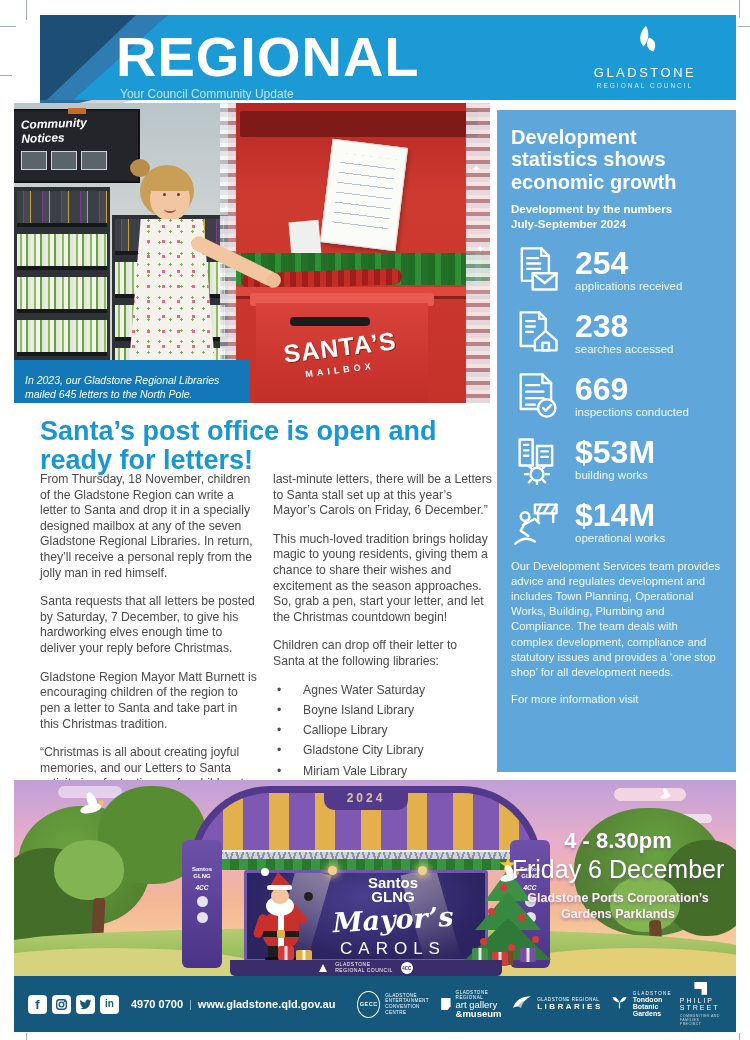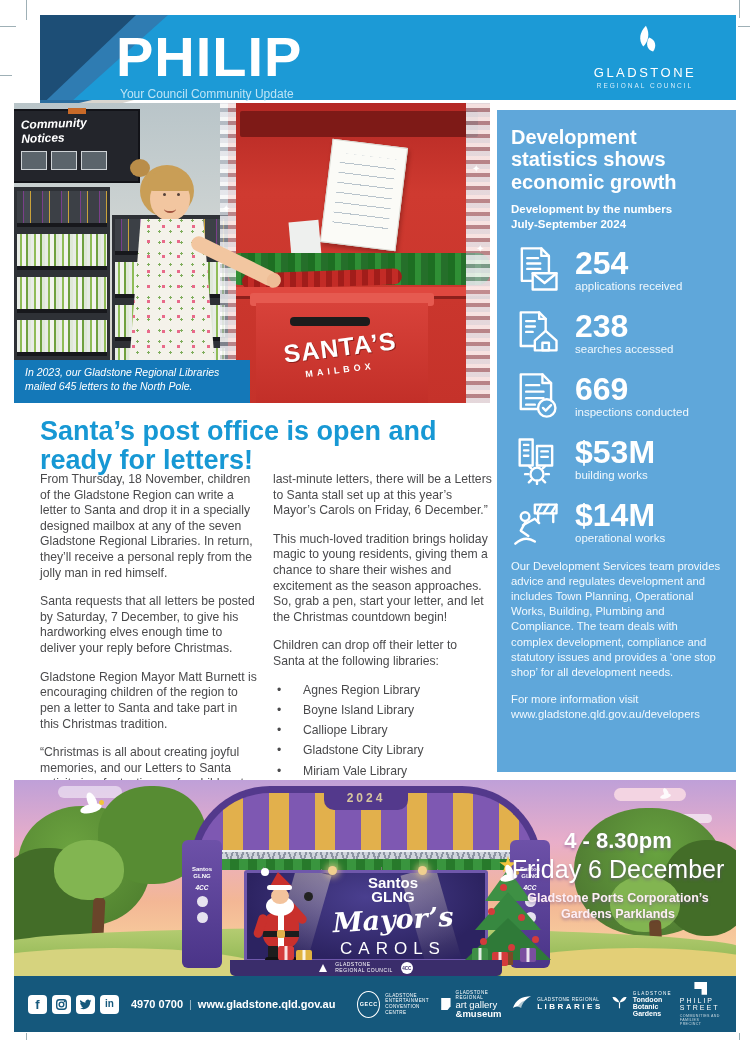--- a/index.html
+++ b/index.html
@@ -73,21 +73,21 @@
   .mbx-box{position:absolute;left:28px;top:200px;width:172px;height:100px;background:linear-gradient(180deg,#d8423a,#c22f28);}
   .slot{position:absolute;left:34px;top:14px;width:80px;height:9px;background:#1c1c1c;border-radius:4px;}
   .mbx-t1{position:absolute;left:4px;top:30px;width:160px;text-align:center;transform:rotate(-7deg);
           color:#fff;font-size:25px;font-weight:bold;letter-spacing:1px;text-shadow:1px 1px 0 #8e201c;}
   .mbx-t2{position:absolute;left:4px;top:62px;width:160px;text-align:center;transform:rotate(-7deg);
           color:#fff;font-size:9px;font-weight:bold;letter-spacing:4px;}
   .tinsel{position:absolute;top:0;height:300px;opacity:.95;
           background:repeating-linear-gradient(0deg,rgba(232,233,238,.95) 0 5px,rgba(175,180,192,.65) 5px 9px,rgba(255,255,255,.9) 9px 13px);}
   .spark{position:absolute;color:#fff;font-size:10px;}
   .caption{position:absolute;left:0;top:257px;width:236px;height:43px;background:#1478b8;color:#fff;
-           font-style:italic;font-size:10.5px;line-height:1.32;padding:6px 11px;box-sizing:border-box;}
+           font-style:italic;font-size:10.5px;line-height:1.32;padding:14px 11px;box-sizing:border-box;}
 
   
   .headline{position:absolute;left:40px;top:417px;width:450px;color:#1798d4;font-size:27px;font-weight:bold;line-height:1.08;}
   .colA{position:absolute;left:40px;top:472px;width:219px;}
   .colB{position:absolute;left:273px;top:472px;width:219px;}
   .body-text p{margin:0 0 13px 0;font-size:12.2px;line-height:1.28;color:#4a4a4c;}
   .libs{list-style:none;margin:0 0 12px 0;padding:0;}
   .libs li{position:relative;padding-left:30px;margin-bottom:5px;font-size:12.2px;line-height:1.25;color:#4a4a4c;}
   .libs li::before{content:"•";position:absolute;left:4px;top:0;color:#4a4a4c;}
 
@@ -221,21 +221,21 @@
   <div class="crop" style="right:10px;top:0;width:1px;height:18px;"></div>
   <div class="crop" style="right:0;top:26px;width:12px;height:1px;"></div>
   <div class="crop" style="left:26px;bottom:0;width:1px;height:7px;"></div>
   <div class="crop" style="right:10px;bottom:0;width:1px;height:7px;"></div>
 
   <div class="hdr-gray"></div>
   <div class="hdr-gray2"></div>
   <div class="header">
     <div class="hdr-mid"></div>
     <div class="hdr-navy"></div>
-    <div class="hdr-title">PHILIP</div>
+    <div class="hdr-title">REGIONAL</div>
     <div class="hdr-sub">Your Council Community Update</div>
     <div class="hdr-logo">
       <span>
         <svg viewBox="0 0 40 40" width="36" height="36">
             <path d="M21 2c-7 7-8.5 16-3 23 5.5-4.5 8-14.5 3-23z" fill="#fff"></path>
             <path d="M24.5 15c7 2.2 9 9.5 4.5 15.5-6.2-1.2-9-8.5-4.5-15.5z" fill="#fff"></path>
           </svg>
       </span>
       <div class="nm">GLADSTONE</div>
       <div class="sb">REGIONAL COUNCIL</div>
@@ -307,21 +307,21 @@
     <p>Santa requests that all letters be posted by Saturday, 7 December, to give his hardworking elves enough time to deliver your reply before Christmas.</p>
     <p>Gladstone Region Mayor Matt Burnett is encouraging children of the region to pen a letter to Santa and take part in this Christmas tradition.</p>
     <p>“Christmas is all about creating joyful memories, and our Letters to Santa activity is a fantastic way for children to experience the excitement of the festive season,” Councillor Burnett said.</p>
     <p>“I encourage families to visit one of our libraries to send their letters off, or for any</p>
   </div>
   <div class="colB body-text">
     <p>last-minute letters, there will be a Letters to Santa stall set up at this year’s Mayor’s Carols on Friday, 6 December.”</p>
     <p>This much-loved tradition brings holiday magic to young residents, giving them a chance to share their wishes and excitement as the season approaches. So, grab a pen, start your letter, and let the Christmas countdown begin!</p>
     <p>Children can drop off their letter to Santa at the following libraries:</p>
     <ul class="libs">
-      <li>Agnes Region Library</li>
+      <li>Agnes Water Saturday</li>
       <li>Boyne Island Library</li>
       <li>Calliope Library</li>
       <li>Gladstone City Library</li>
       <li>Miriam Vale Library</li>
       <li>Mount Larcom Library</li>
       <li>The Precinct Library.</li>
     </ul>
     <p>Visit www.gladstonelibraries.qld.gov.au for more information.</p>
   </div>
 
@@ -412,21 +412,20 @@
         <div>
             <div class="val">$14M</div>
         <div class="lab">operational works</div>
           </div>
       </div>
 
     </div>
     <div class="sb-para">Our Development Services team provides advice and regulates development and includes Town Planning, Operational Works, Building, Plumbing and Compliance. The team deals with complex development, compliance and statutory issues and provides a ‘one stop shop’ for all development needs.</div>
     <div class="sb-more">
       <div>For more information visit</div>
-      <div>www.gladstone.qld.gov.au/developers</div>
     </div>
   </div>
 
   <div class="banner">
     <div class="cloud" style="left:44px;top:6px;width:64px;height:12px;background:rgba(255,255,255,.5);"></div>
     <div class="cloud" style="left:600px;top:8px;width:72px;height:13px;background:#f3d4e2;"></div>
     <div class="cloud" style="left:652px;top:34px;width:46px;height:9px;background:rgba(255,255,255,.6);"></div>
 
     <div class="blob" style="left:4px;top:26px;width:132px;height:120px;background:radial-gradient(circle at 40% 35%,#6ba23f,#4a7a2c);"></div>
     <div class="blob" style="left:84px;top:6px;width:108px;height:98px;background:#578c33;"></div>

